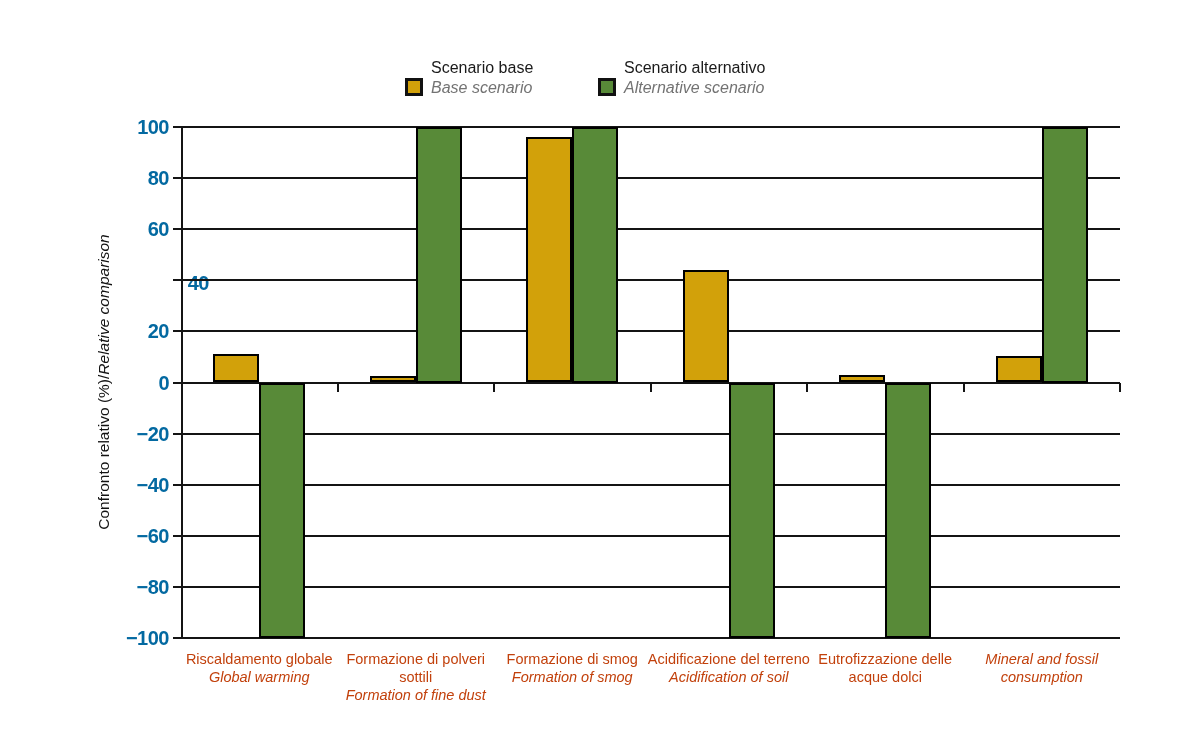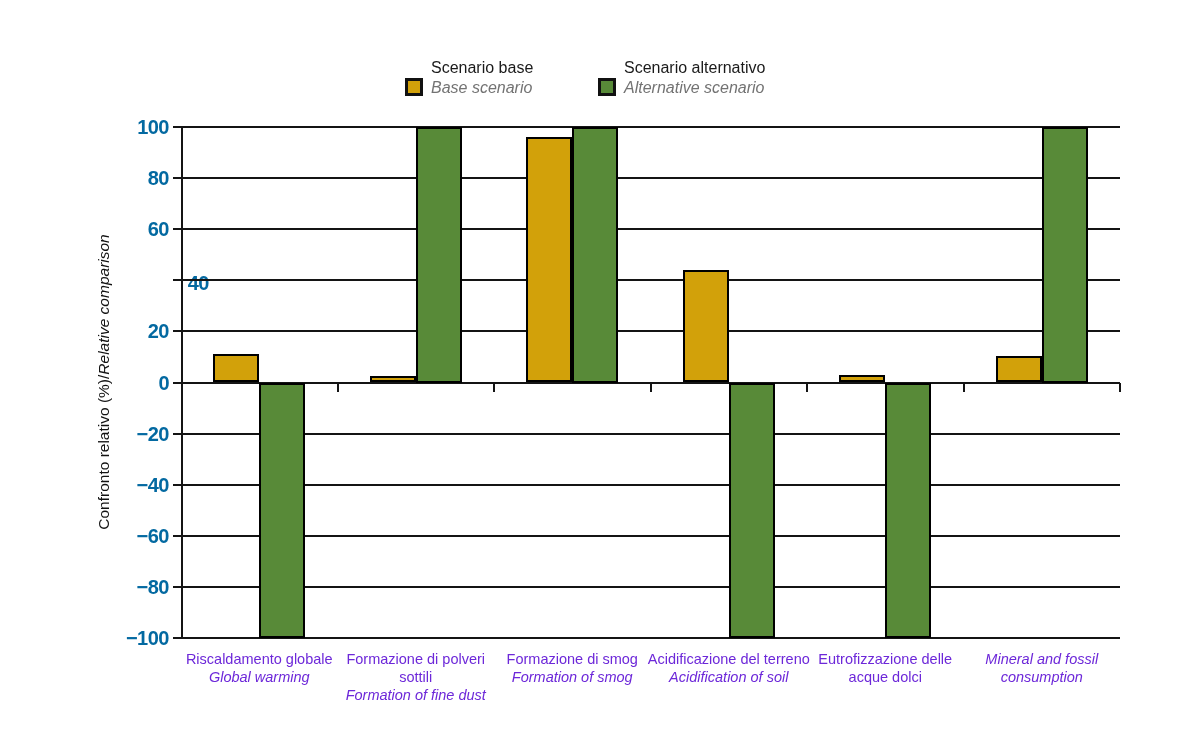--- a/index.html
+++ b/index.html
@@ -98,21 +98,21 @@
     color: #121212;
   }
   .y-axis-title .en { font-style: italic; }
   .category-label {
     position: absolute;
     top: 650px;
     width: 162px;
     text-align: center;
     font-size: 14.5px;
     line-height: 18px;
-    color: #6d28d9;
+    color: #c2410c;
   }
   .category-label .en { font-style: italic; }
 </style>
 </head>
 <body>
 
 <div>
 
   <div class="legend-entry" style="left:405px">
     <span class="legend-swatch" style="background: rgb(210, 161, 10);"></span>

